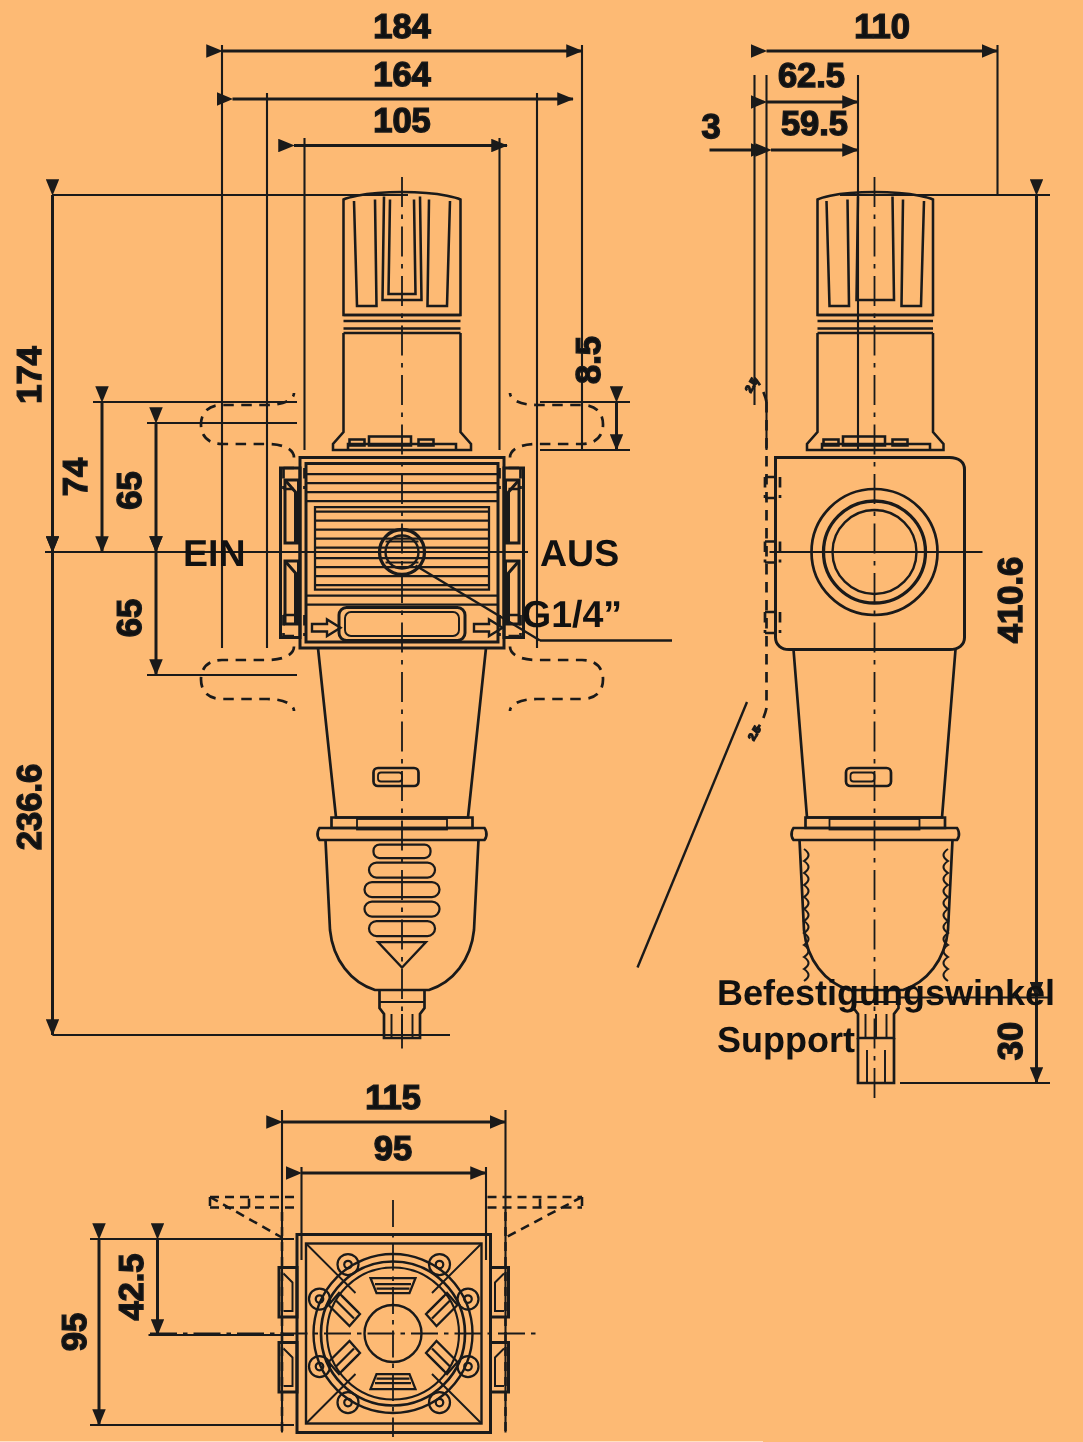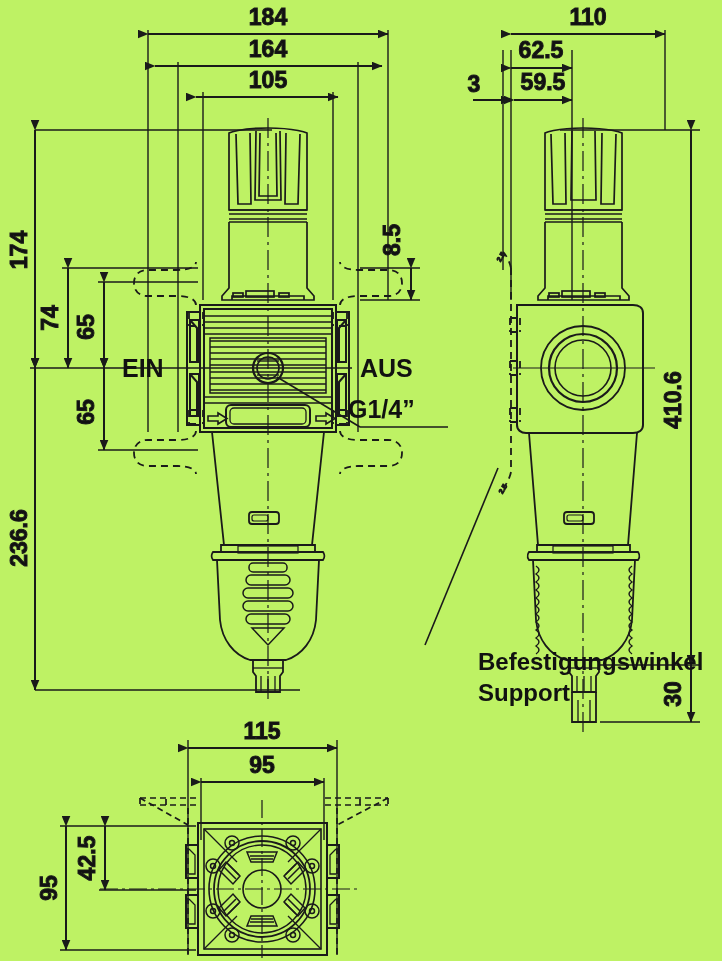--- a/index.html
+++ b/index.html
@@ -1,18 +1,18 @@
 <!DOCTYPE html>
 <html><head>
 <meta charset="utf-8">
 <style>
   html,body{margin:0;padding:0;background:#ffffff;}
   body{width:722px;height:961px;overflow:hidden;
        font-family:"Liberation Sans","DejaVu Sans",sans-serif;color:#000;}
-  #sheet{position:relative;width:722px;height:961px;background:#bef264;}
+  #sheet{position:relative;width:722px;height:961px;background:#fdba74;}
   #sheet svg{position:absolute;left:0;top:0;}
   .dimtxt{font-size:23px;font-weight:bold;fill:#111;font-family:"Liberation Sans","DejaVu Sans",sans-serif;}
   .lbl{font-size:25px;font-weight:bold;fill:#111;font-family:"Liberation Sans","DejaVu Sans",sans-serif;}
   .note{font-size:24px;font-weight:bold;fill:#111;font-family:"Liberation Sans","DejaVu Sans",sans-serif;}
   .tiny{font-size:7px;font-weight:bold;fill:#111;font-family:"Liberation Sans","DejaVu Sans",sans-serif;}
 </style>
 </head>
 <body>
 
 <div id="sheet">

